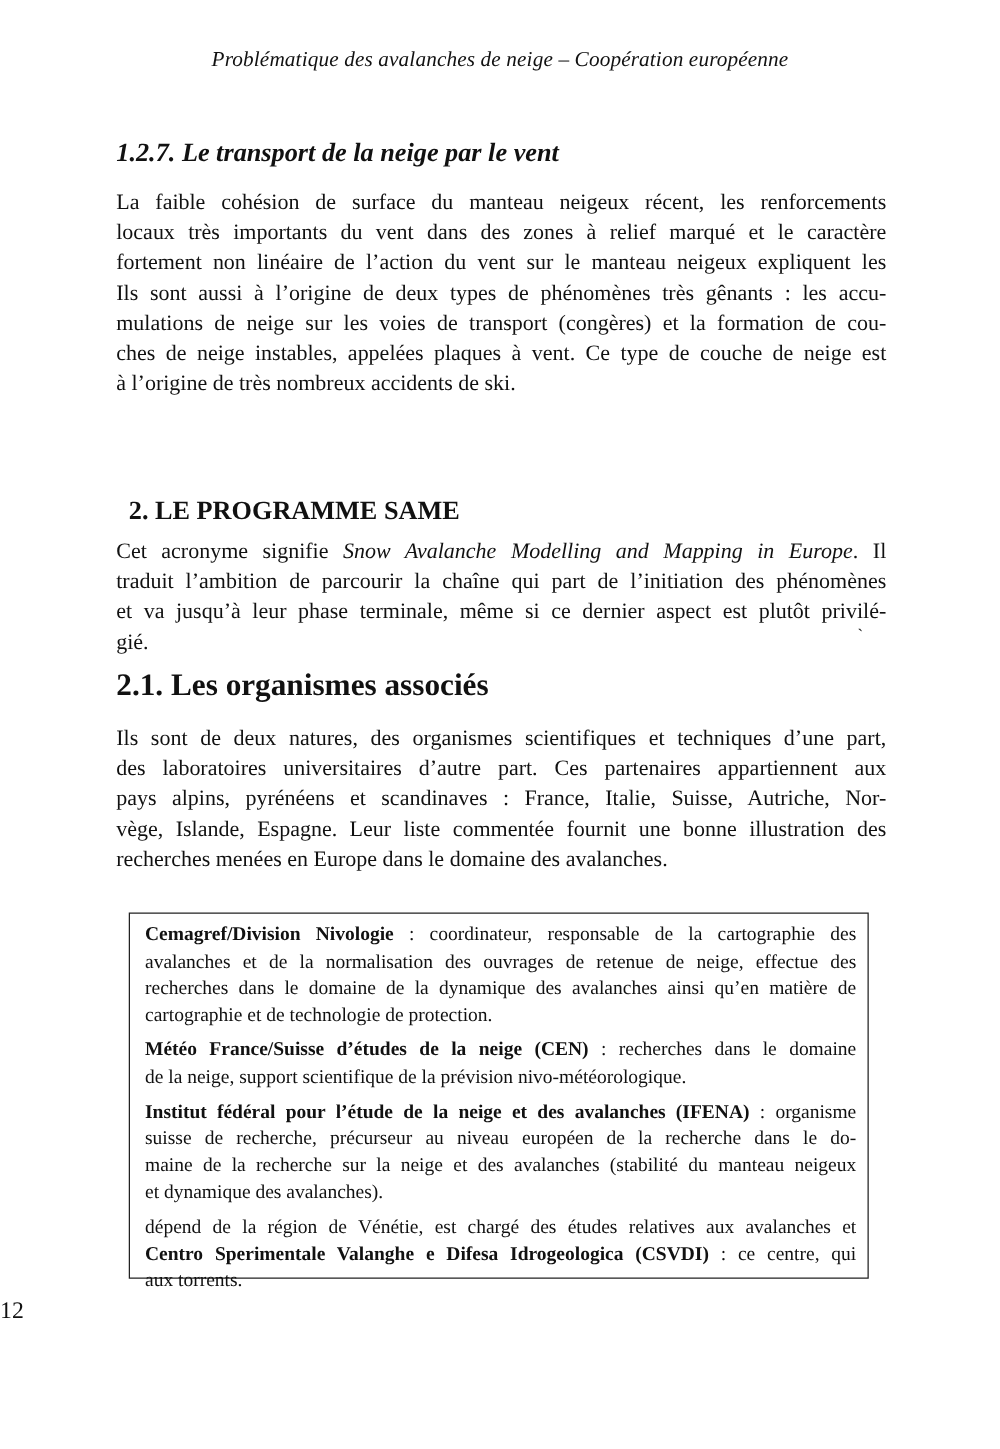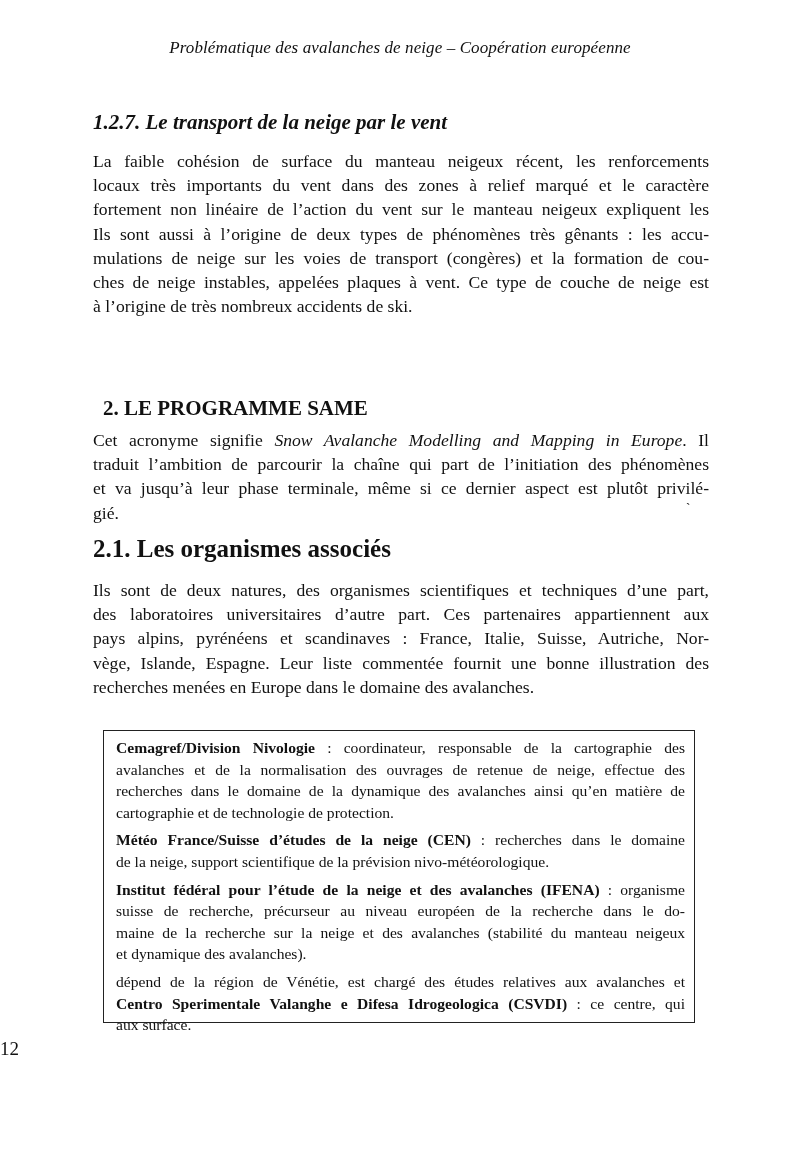--- a/index.html
+++ b/index.html
@@ -171,17 +171,17 @@
   <div class="entry">
     <span class="line"><b>Institut fédéral pour l’étude de la neige et des avalanches (IFENA)</b><span> : organisme</span></span>
     <span class="line">suisse de recherche, précurseur au niveau européen de la recherche dans le do-</span>
     <span class="line">maine de la recherche sur la neige et des avalanches (stabilité du manteau neigeux</span>
     <span class="line last">et dynamique des avalanches).</span>
   </div>
 
   <div class="entry">
     <span class="line">dépend de la région de Vénétie, est chargé des études relatives aux avalanches et</span>
     <span class="line"><b>Centro Sperimentale Valanghe e Difesa Idrogeologica (CSVDI)</b><span> : ce centre, qui</span></span>
-    <span class="line last">aux surface.</span>
+    <span class="line last">aux torrents.</span>
   </div>
 </div>
 
 <div class="page-number">12</div>
 
 </body></html>

